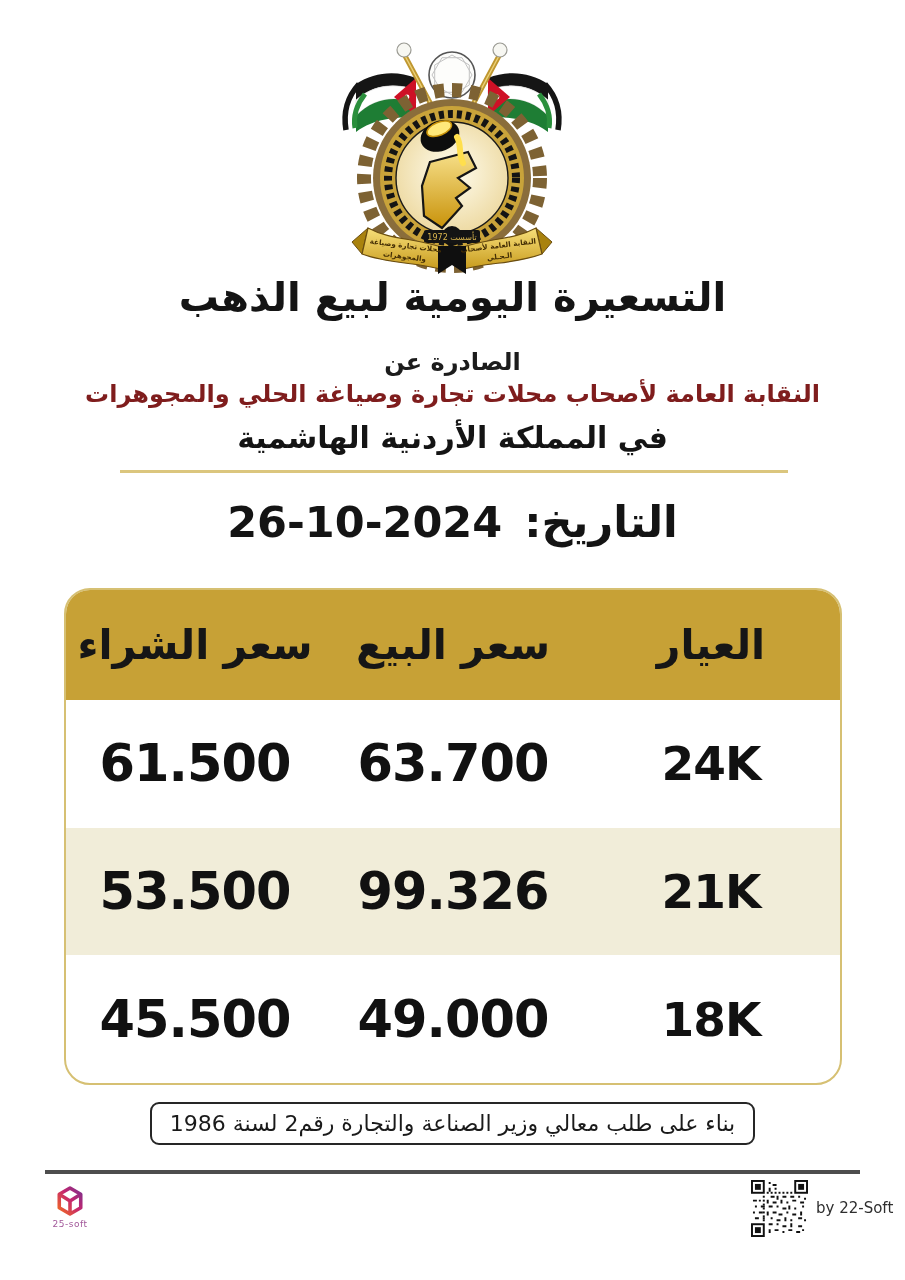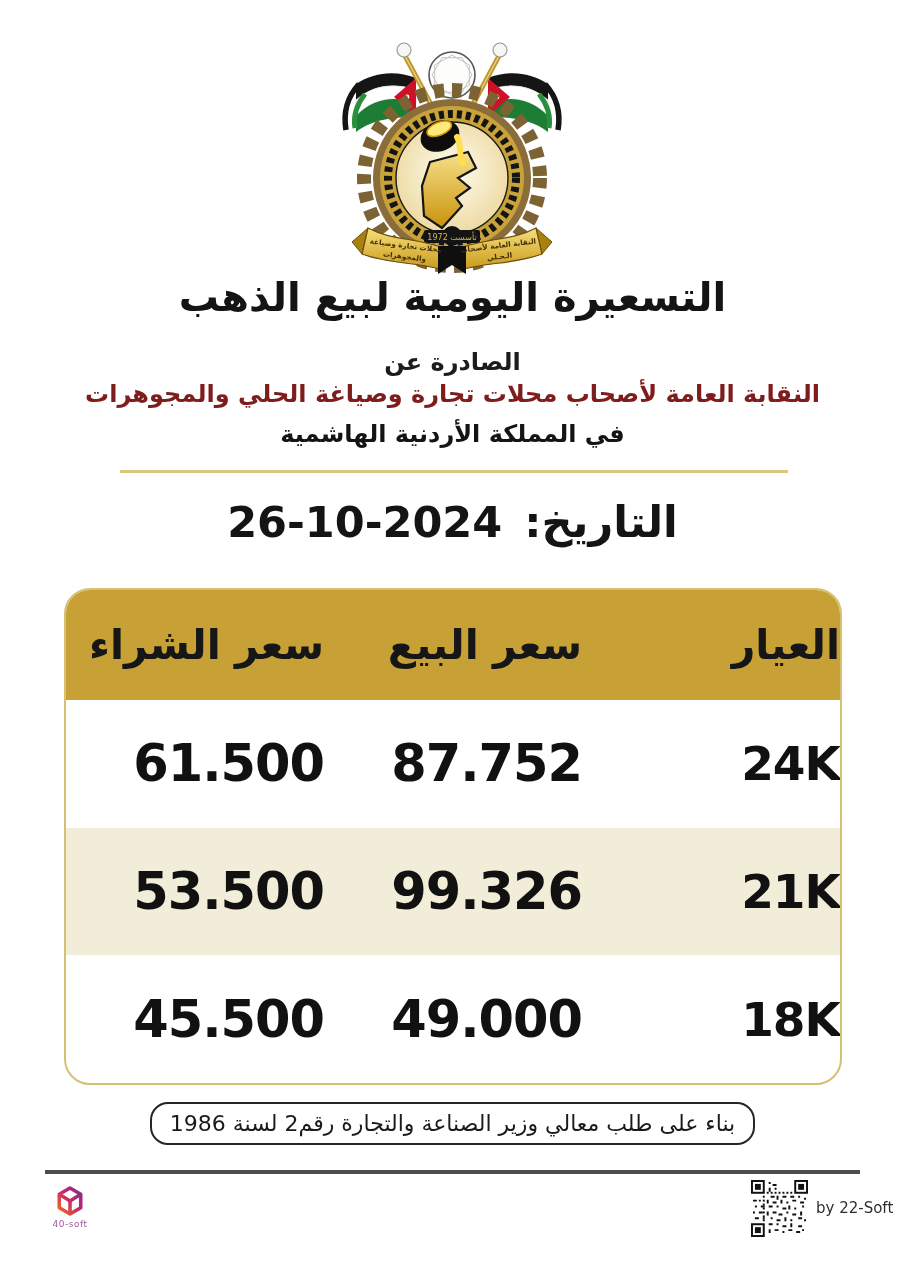--- a/index.html
+++ b/index.html
@@ -14,21 +14,21 @@
   .abs{position:absolute}
   .cline{left:0;right:0;text-align:center}
 
   
   .emblem{left:312px;top:20px;width:280px;height:258px}
 
   
   .title{top:274px;font-size:40px;font-weight:700;letter-spacing:-1px}
   .issued-by{top:348px;font-size:24px;font-weight:700;color:#1c1c1c}
   .issuer{top:380px;font-size:24px;font-weight:700;color:#7f1d1d}
-  .country{top:420px;font-size:24px;font-weight:600}
+  .country{top:420px;font-size:30px;font-weight:600}
   .gold-divider{top:470px;left:120px;width:668px;height:3px;background:#dbc67e}
 
   .date-line{top:497px;font-size:43px;font-weight:700}
   .date-line .wrap{display:inline-flex;direction:rtl;gap:22px}
 
   
   .price-table{
     left:64px;top:588px;width:778px;height:497px;
     border:2px solid #d6c073;border-radius:26px;overflow:hidden;
     background:#fff;display:flex;flex-direction:column;
@@ -36,28 +36,28 @@
   .thead{
     height:110px;background:#c7a136;display:grid;
     grid-template-columns:1fr 1fr 1fr;align-items:center;
     direction:rtl;font-size:41px;font-weight:700;color:#161616;
   }
   .trow{
     flex:1;display:grid;grid-template-columns:1fr 1fr 1fr;align-items:center;
     direction:rtl;font-size:51px;font-weight:700;color:#111;
   }
   .trow.alt{background:#f1edd9}
-  .th,.td{text-align:right}
+  .th,.td{text-align:center}
   .td.karat{font-size:47px;letter-spacing:-1px}
   .td.num{letter-spacing:-1px}
 
   
   .footnote-wrap{top:1102px}
   .footnote-box{
-    display:inline-block;direction:rtl;border:2px solid #262626;border-radius:18px;
+    display:inline-block;direction:rtl;border:2px solid #262626;border-radius:9px;
     padding:7px 18px;font-size:22px;font-weight:500;color:#1a1a1a;background:#fff;
   }
 
   
   .footer-line{top:1170px;left:45px;width:815px;height:4px;background:#4d4d4d}
   .brand{left:40px;top:1184px;width:60px;text-align:center}
   .brand svg{display:block;margin:0 auto}
   .brand-label{font-size:9px;color:#a2589a;margin-top:1px;letter-spacing:.5px}
   .qr{left:751px;top:1180px;width:57px;height:57px}
   .qr-credit{left:816px;top:1199px;font-size:15px;color:#2e2e2e}
@@ -156,21 +156,21 @@
 </div>
 
 <div class="abs price-table">
   <div class="thead">
     <div class="th">العيار</div>
     <div class="th">سعر البيع</div>
     <div class="th">سعر الشراء</div>
   </div>
   <div class="trow">
     <div class="td karat">24K</div>
-    <div class="td num">87.752</div>
+    <div class="td num">63.700</div>
     <div class="td num">61.500</div>
   </div>
   <div class="trow alt">
     <div class="td karat">21K</div>
     <div class="td num">99.326</div>
     <div class="td num">53.500</div>
   </div>
   <div class="trow">
     <div class="td karat">18K</div>
     <div class="td num">49.000</div>
@@ -188,21 +188,21 @@
   <svg width="36" height="34" viewBox="0 0 40 38">
     <defs>
       <linearGradient id="cubeGrad" x1="0" y1="1" x2="1" y2="0">
         <stop offset="0%" stop-color="#f26b21"></stop>
           <stop offset="55%" stop-color="#c5266e"></stop>
           <stop offset="100%" stop-color="#7d2f8d"></stop>
       </linearGradient>
     </defs>
     <path d="M8,11.5 L20,4.5 L32,11.5 L32,26.5 L20,33.5 L8,26.5 Z M20,33.5 L20,19 M20,19 L32,11.5 M20,19 L8,11.5" fill="none" stroke="url(#cubeGrad)" stroke-width="4" stroke-linejoin="round"></path>
   </svg>
-  <div class="brand-label">40-soft</div>
+  <div class="brand-label">25-soft</div>
 </div>
 
 <svg class="abs qr" viewBox="0 0 29 29">
   <rect x="0" y="0" width="29" height="29" fill="#ffffff"></rect>
   <g fill="#111111">
     <rect x="0" y="0" width="7" height="7"></rect>
       <rect x="22" y="0" width="7" height="7"></rect>
       <rect x="0" y="22" width="7" height="7"></rect>
   </g>
   <g fill="#ffffff">

